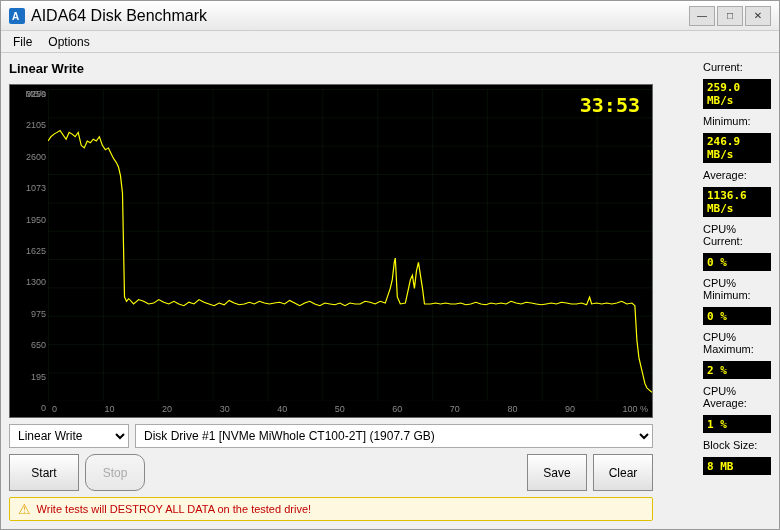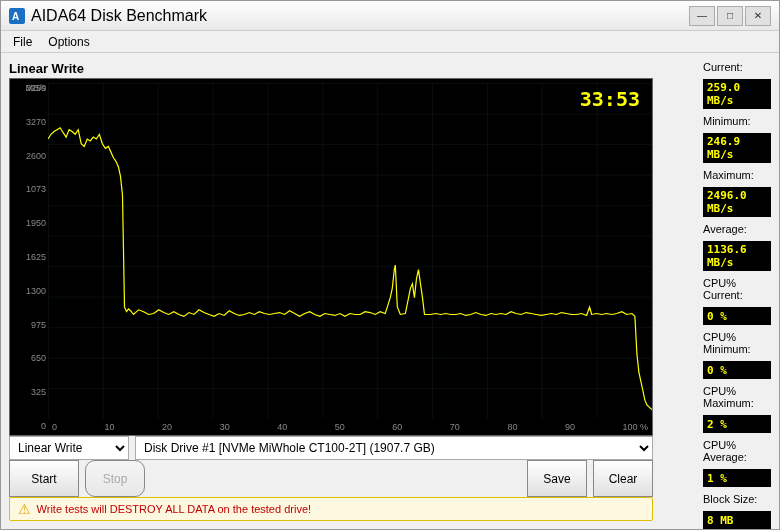--- a/index.html
+++ b/index.html
@@ -74,20 +74,21 @@
       display: flex;
       flex: 1;
       overflow: hidden;
       padding: 8px;
       gap: 8px;
     }
     .left-panel {
       flex: 1;
       display: flex;
       flex-direction: column;
+      gap: 6px;
     }
     .chart-title {
       font-size: 13px;
       font-weight: bold;
       color: #000;
       margin-bottom: 2px;
     }
     .chart-container {
       background: #000;
       border: 1px solid #666;
@@ -268,29 +269,29 @@
 
   <div class="content-area">
 
     <div class="left-panel">
       <span class="chart-title">Linear Write</span>
 
       <div class="chart-container">
         <div class="y-axis-labels">
           <span class="y-label mb-axis-label">MB/s</span>
           <span class="y-label">3250</span>
-          <span class="y-label">3270</span>
+          <span class="y-label">2105</span>
           <span class="y-label">2600</span>
           <span class="y-label">1073</span>
           <span class="y-label">1950</span>
           <span class="y-label">1625</span>
           <span class="y-label">1300</span>
           <span class="y-label">975</span>
           <span class="y-label">650</span>
-          <span class="y-label">325</span>
+          <span class="y-label">195</span>
           <span class="y-label">0</span>
         </div>
 
         <div class="chart-timer">33:53</div>
 
         <svg class="chart-svg" viewBox="0 0 600 360" preserveAspectRatio="none" xmlns="http://www.w3.org/2000/svg">
 
           <defs>
             <pattern id="grid" width="54.5" height="32.7" patternUnits="userSpaceOnUse">
               <path d="M 54.5 0 L 0 0 0 32.7" fill="none" stroke="#1a3a1a" stroke-width="0.5"></path>
@@ -369,24 +370,20 @@
     <div class="right-panel">
       <div class="stat-group">
         <span class="stat-label">Current:</span>
         <div class="stat-value">259.0 MB/s</div>
       </div>
       <div class="stat-group">
         <span class="stat-label">Minimum:</span>
         <div class="stat-value">246.9 MB/s</div>
       </div>
       <div class="stat-group">
-        <span class="stat-label">Maximum:</span>
-        <div class="stat-value">2496.0 MB/s</div>
-      </div>
-      <div class="stat-group">
         <span class="stat-label">Average:</span>
         <div class="stat-value">1136.6 MB/s</div>
       </div>
       <div class="stat-group">
         <span class="stat-label">CPU% Current:</span>
         <div class="stat-value">0 %</div>
       </div>
       <div class="stat-group">
         <span class="stat-label">CPU% Minimum:</span>
         <div class="stat-value">0 %</div>

